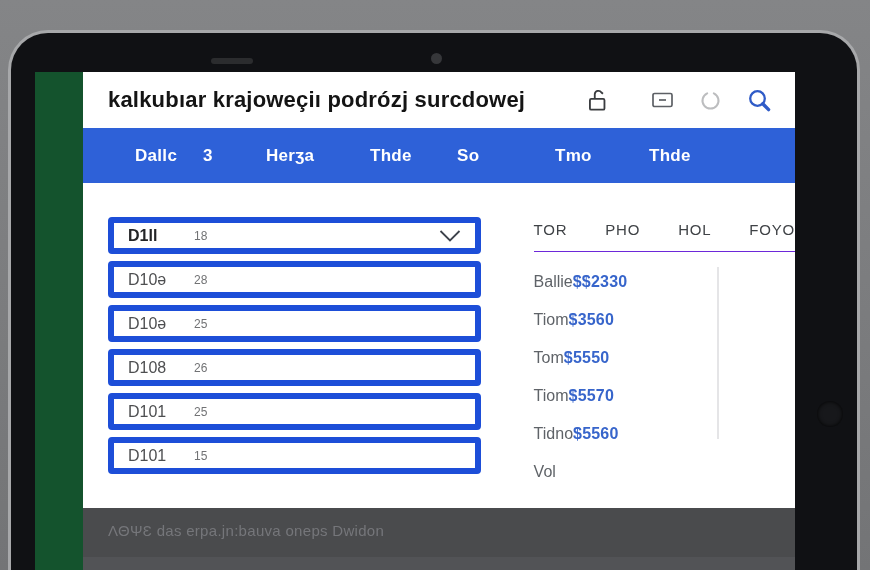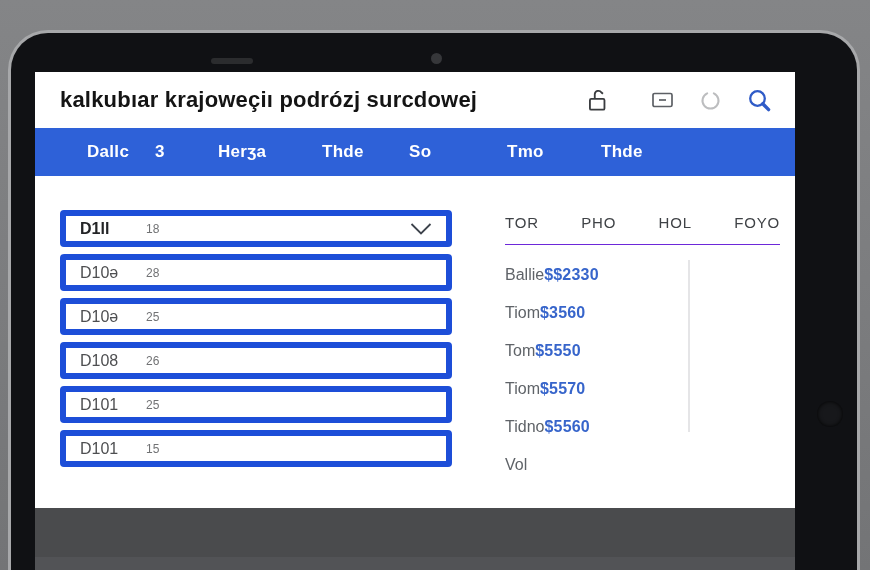--- a/index.html
+++ b/index.html
@@ -22,40 +22,40 @@
   .front-camera {
     position: absolute; left: 420px; top: 20px; width: 11px; height: 11px;
     border-radius: 50%; background: #36373a;
   }
   .rear-camera {
     position: absolute; right: 14px; top: 368px; width: 26px; height: 26px;
     border-radius: 50%; background: #17181b; box-shadow: inset 0 0 4px #000;
   }
   .screen {
     position: absolute; left: 24px; top: 39px; width: 760px; height: 498px;
-    background: #14532d; overflow: hidden;
+    background: #14532d; overflow: hidden; padding-left: 48px;
   }
   .page { background: #ffffff; height: 436px; position: relative; }
 
   
   .app-header {
     height: 56px; display: flex; align-items: center;
     padding: 0 22px 0 25px;
   }
   .app-title {
     font-size: 22px; font-weight: 700; color: #141414; letter-spacing: 0.2px;
     white-space: nowrap;
   }
   .header-icons { margin-left: auto; display: flex; align-items: center; gap: 25px; }
   .icon-btn { background: none; border: none; cursor: pointer; display: flex; align-items: center; padding: 0; }
   .icon-btn.lock { margin-right: 14px; }
 
   
   .nav-bar {
-    height: 48px; background: #2e61d8; position: relative;
+    height: 55px; background: #2e61d8; position: relative;
   }
   .nav-item {
     position: absolute; top: 50%; transform: translateY(-50%);
     color: #ffffff; font-size: 17px; font-weight: 600; letter-spacing: 0.3px;
     cursor: pointer; white-space: nowrap;
   }
 
   
   .main { display: flex; padding: 34px 0 0 25px; }
 
@@ -213,16 +213,17 @@
               <span class="sum-label">Vol</span>
               <span class="sum-value"></span>
             </div>
           </div>
         </div>
 
       </div>
     </div>
 
     <div class="page-footer">
+      <p>ΛΘΨƐ das erpa.jn:bauva oneps  Dwidon</p>
       <div class="footer-strip"></div>
     </div>
   </div>
 </div>
 
 </body></html>

